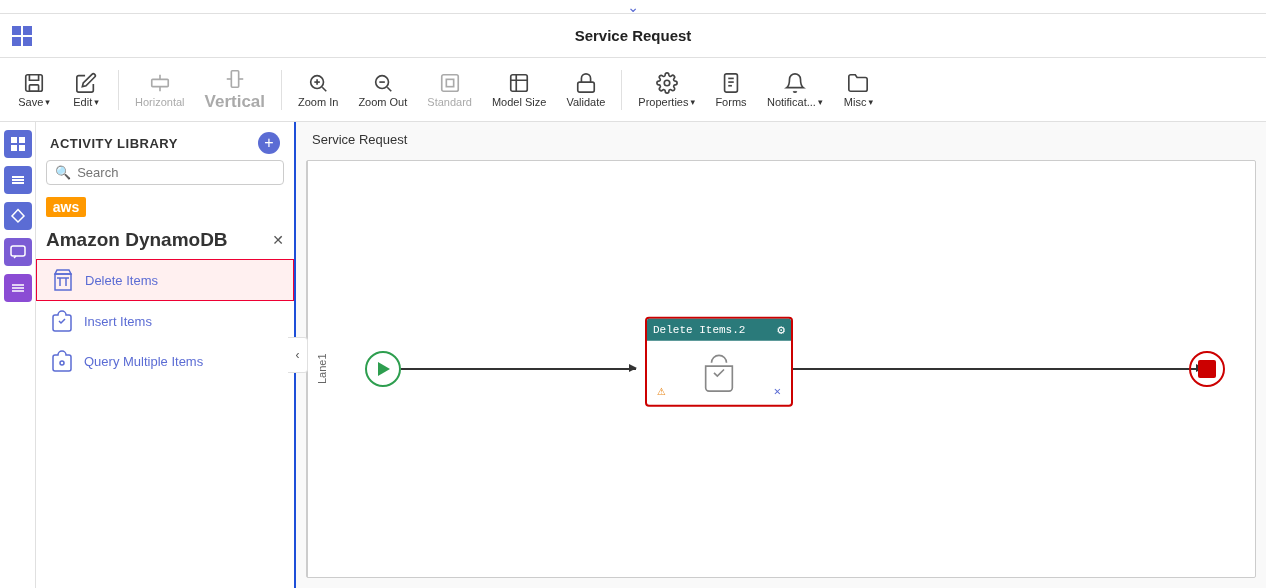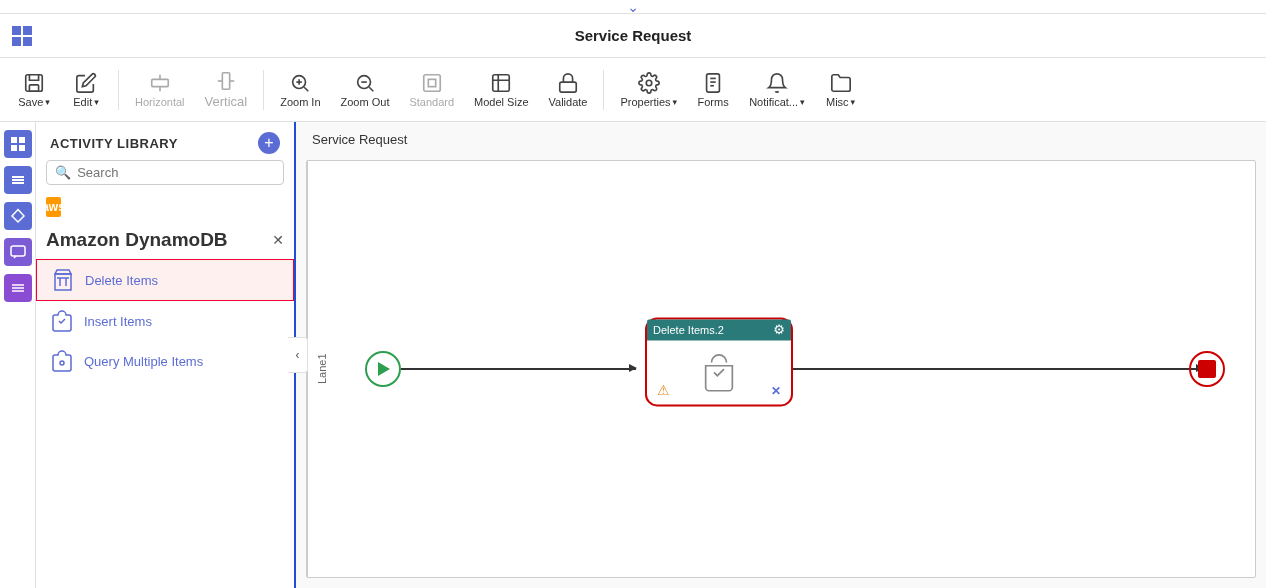--- a/index.html
+++ b/index.html
@@ -145,29 +145,29 @@
     }
     .search-icon { color: #888; font-size: 13px; }
     .aws-header {
       display: flex;
       align-items: center;
       padding: 4px 10px;
       gap: 8px;
       background: #fff;
     }
     .aws-logo {
-      width: 15px;
+      width: 40px;
       height: 20px;
       background: #ff9900;
       border-radius: 2px;
       display: flex;
       align-items: center;
       justify-content: center;
       color: #fff;
-      font-size: 12px;
+      font-size: 14px;
       font-weight: bold;
     }
 
     
     .dynamo-header {
       display: flex;
       align-items: center;
       justify-content: space-between;
       padding: 8px 10px;
       background: #fff;
@@ -317,22 +317,23 @@
     
     .activity-node {
       position: absolute;
       left: 50%;
       top: 50%;
       transform: translate(-50%, -60%);
       width: 148px;
     }
     .activity-node-inner {
       border: 2px solid #c00;
-      border-radius: 12px;
-      background: #fff;
+      border-radius: 4px;
+      background: #fff;
+      font-family: Liberation Mono, monospace;
     }
     .activity-node-header {
       background: #2a7a7a;
       color: #fff;
       font-size: 11px;
       padding: 3px 6px;
       display: flex;
       align-items: center;
       justify-content: space-between;
       border-radius: 2px 2px 0 0;
@@ -437,21 +438,21 @@
       </svg>
     <span style="color:#aaa;font-size:11px;">Horizontal</span>
   </div>
 
   <div class="toolbar-item disabled">
     <svg viewBox="0 0 24 24" fill="none" stroke="#aaa" stroke-width="1.8">
         <rect x="8" y="3" width="8" height="18" rx="1"></rect>
         <line x1="3" y1="12" x2="8" y2="12"></line>
         <line x1="16" y1="12" x2="21" y2="12"></line>
       </svg>
-    <span style="color:#aaa;font-size:13px;">Vertical</span>
+    <span style="color:#aaa;font-size:17px;font-weight:bold;">Vertical</span>
   </div>
 
   <div class="toolbar-divider"></div>
 
   <div class="toolbar-item">
     <svg viewBox="0 0 24 24" fill="none" stroke="#444" stroke-width="1.8">
         <circle cx="11" cy="11" r="7"></circle>
         <line x1="21" y1="21" x2="16.65" y2="16.65"></line>
         <line x1="11" y1="8" x2="11" y2="14"></line>
         <line x1="8" y1="11" x2="14" y2="11"></line>

